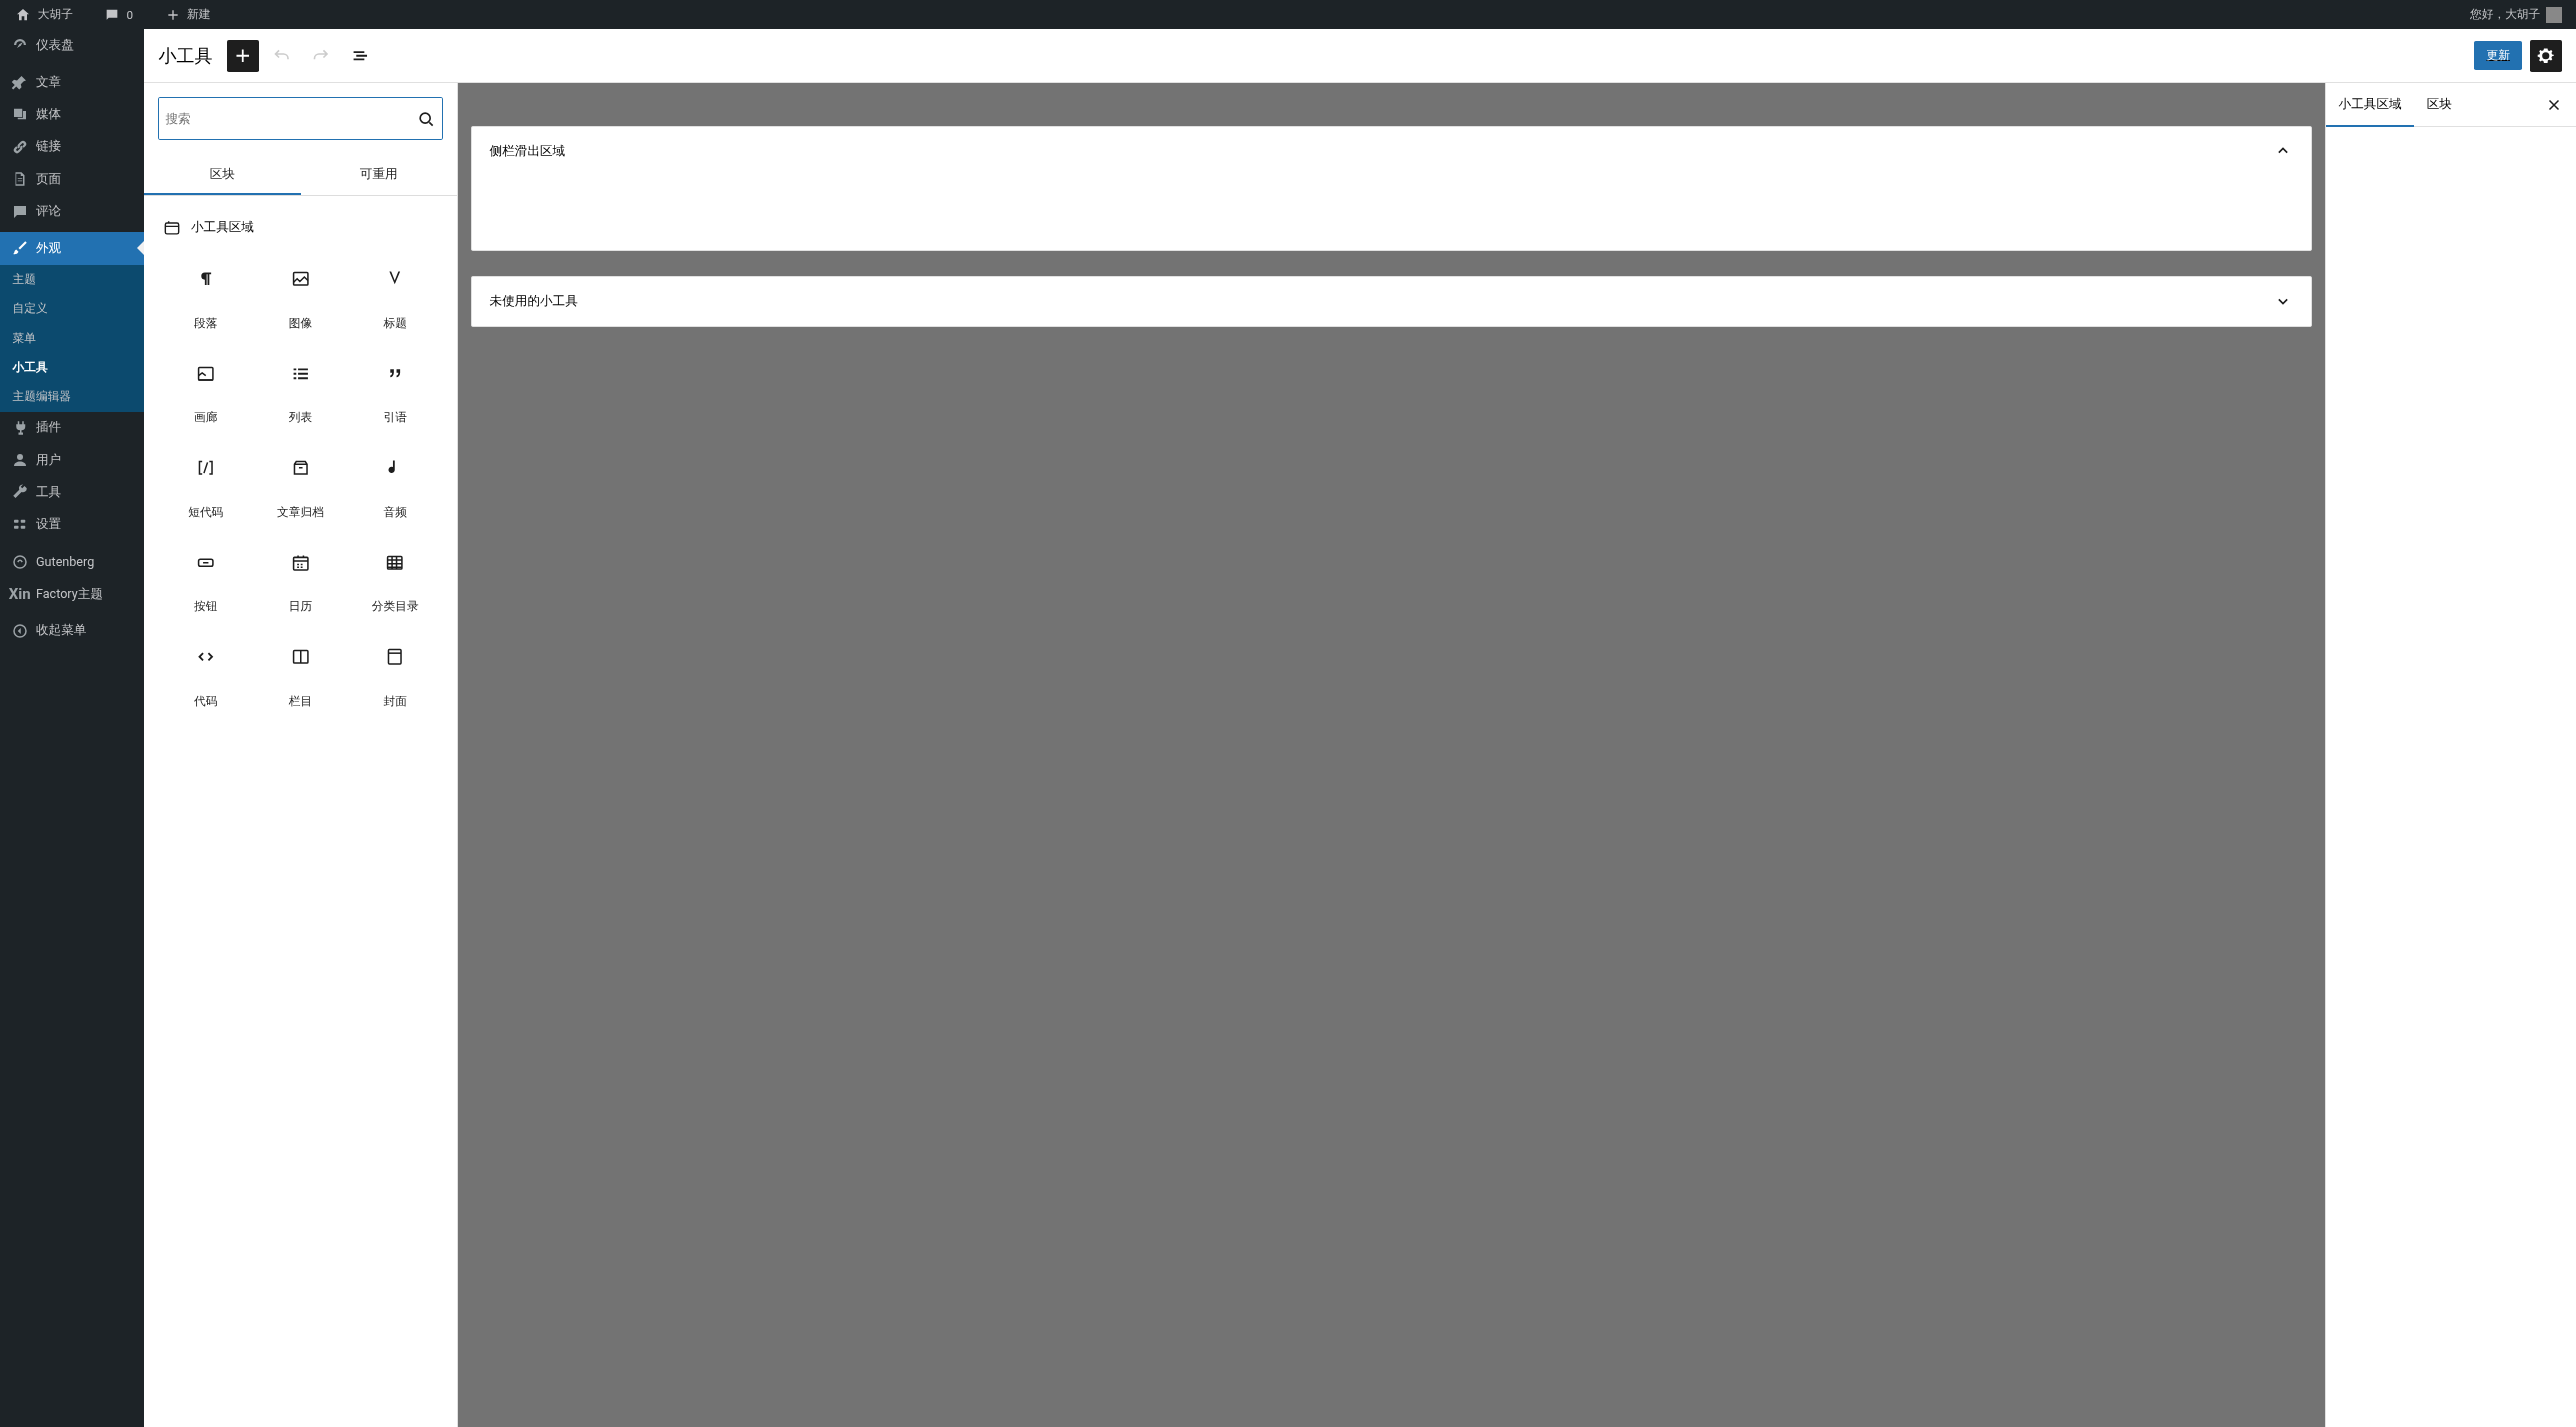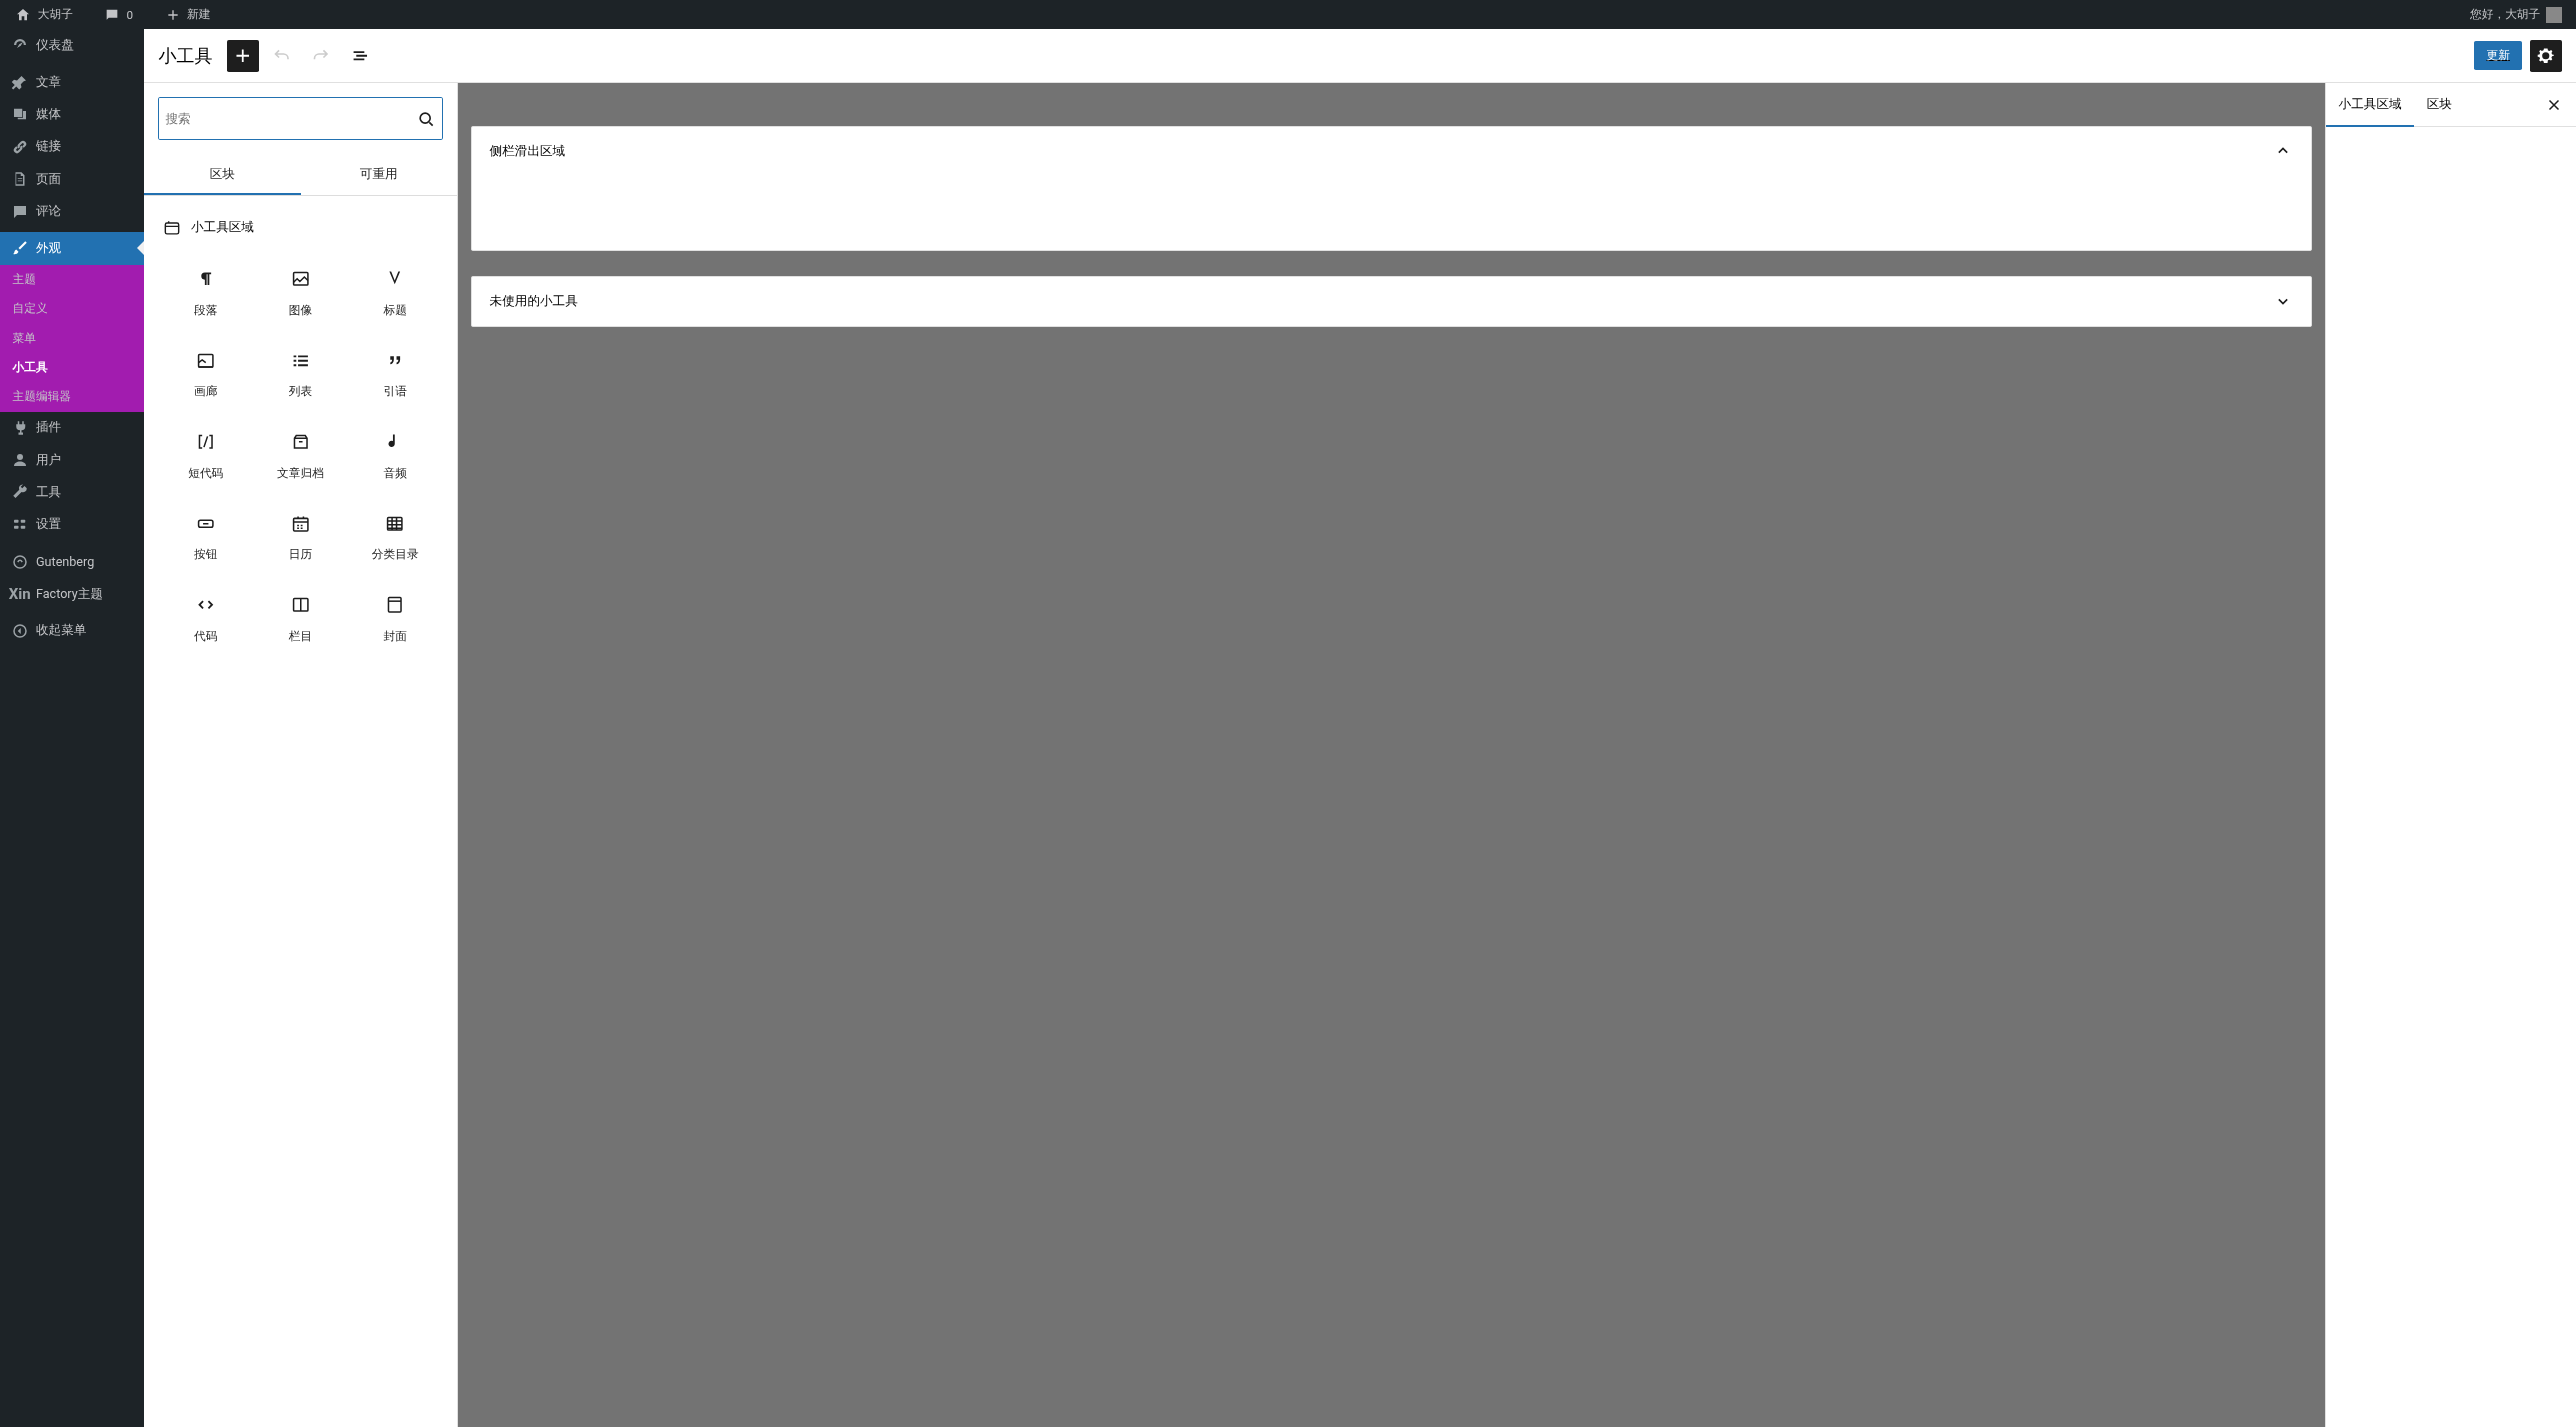--- a/index.html
+++ b/index.html
@@ -16,21 +16,21 @@
 .app-body { flex: 1; display: flex; min-height: 0; }
 
 
 .admin-sidebar { width: 144px; background: #1d2327; color: #c3c4c7; display: flex; flex-direction: column; font-size: 12.6px; flex-shrink: 0; overflow-y: auto; }
 .menu-item { display: flex; align-items: center; gap: 7.2px; padding: 7.2px 10.8px; cursor: pointer; color: #c3c4c7; min-height: 30.5px; }
 .menu-item.top { font-size: 12.6px; }
 .menu-item.current { background: #2271b1; color: #fff; position: relative; }
 .menu-item.current::after { content: ""; position: absolute; right: 0; top: 50%; margin-top: -7.2px; border: 7.2px solid transparent; border-right-color: #f0f0f1; }
 .menu-icon { width: 18px; height: 18px; display: inline-flex; align-items: center; justify-content: center; color: rgba(240,246,252,.6); }
 .menu-item.current .menu-icon { color: #fff; }
-.submenu { background: #a21caf; }
+.submenu { background: #0c4a6e; }
 .submenu .menu-item { padding-left: 12.6px; font-size: 11.7px; min-height: 27px; color: #c3c4c7; }
 .submenu .menu-item.active { color: #fff; font-weight: 600; }
 .menu-separator { height: 4.5px; }
 
 
 .main-area { flex: 1; display: flex; flex-direction: column; min-width: 0; background: #fff; }
 
 
 .editor-header { height: 54px; border-bottom: 0.9px solid #e0e0e0; display: flex; align-items: center; padding: 0 14.4px; justify-content: space-between; background: #fff; flex-shrink: 0; }
 .editor-header-left { display: flex; align-items: center; gap: 7.2px; }
@@ -49,21 +49,21 @@
 .inserter-panel { width: 314px; border-right: 0.9px solid #e0e0e0; display: flex; flex-direction: column; background: #fff; flex-shrink: 0; }
 .inserter-search-wrap { padding: 14.4px; flex-shrink: 0; }
 .inserter-search { display: flex; align-items: center; border: 1.3px solid #2271b1; border-radius: 1.8px; padding: 0 6px; height: 43px; }
 .inserter-search input { flex: 1; border: none; outline: none; font-size: 12.6px; background: transparent; }
 .inserter-tabs { display: flex; border-bottom: 0.9px solid #ddd; flex-shrink: 0; }
 .inserter-tab { flex: 1; text-align: center; padding: 10.8px 7.2px; font-size: 12.6px; cursor: pointer; color: #1e1e1e; }
 .inserter-tab.active { border-bottom: 2.7px solid #2271b1; font-weight: 500; }
 .inserter-content { flex: 1; overflow-y: auto; padding: 14.4px; }
 .block-category-title { display: flex; align-items: center; gap: 9px; padding: 7.2px 3.6px 14.4px; font-size: 12.6px; }
 .block-grid { display: grid; grid-template-columns: repeat(3, 1fr); gap: 0; }
-.block-item { display: flex; flex-direction: column; align-items: center; justify-content: center; padding: 16px 3.6px; cursor: pointer; gap: 13px; border-radius: 1.8px; }
+.block-item { display: flex; flex-direction: column; align-items: center; justify-content: center; padding: 16px 3.6px; cursor: pointer; gap: 26px; border-radius: 1.8px; }
 .block-item-icon { width: 21.5px; height: 21.5px; display: flex; align-items: center; justify-content: center; color: #1e1e1e; }
 .block-item-label { font-size: 11.7px; color: #1e1e1e; text-align: center; }
 
 
 .canvas { flex: 1; background: #737373; padding: 43px 12.6px 12.6px; overflow-y: auto; }
 .widget-area-panel { background: #fff; border: 0.9px solid #e0e0e0; border-radius: 1.8px; margin-bottom: 25px; }
 .widget-area-header { display: flex; align-items: center; justify-content: space-between; padding: 14.4px 18px; cursor: pointer; font-size: 12.6px; font-weight: 500; }
 .widget-area-body { min-height: 74px; }
 
 

